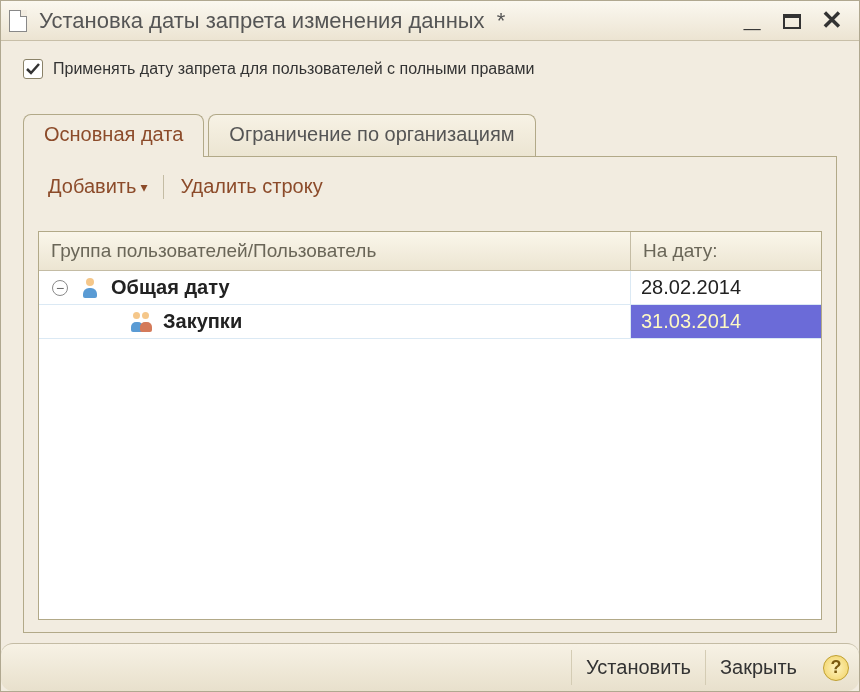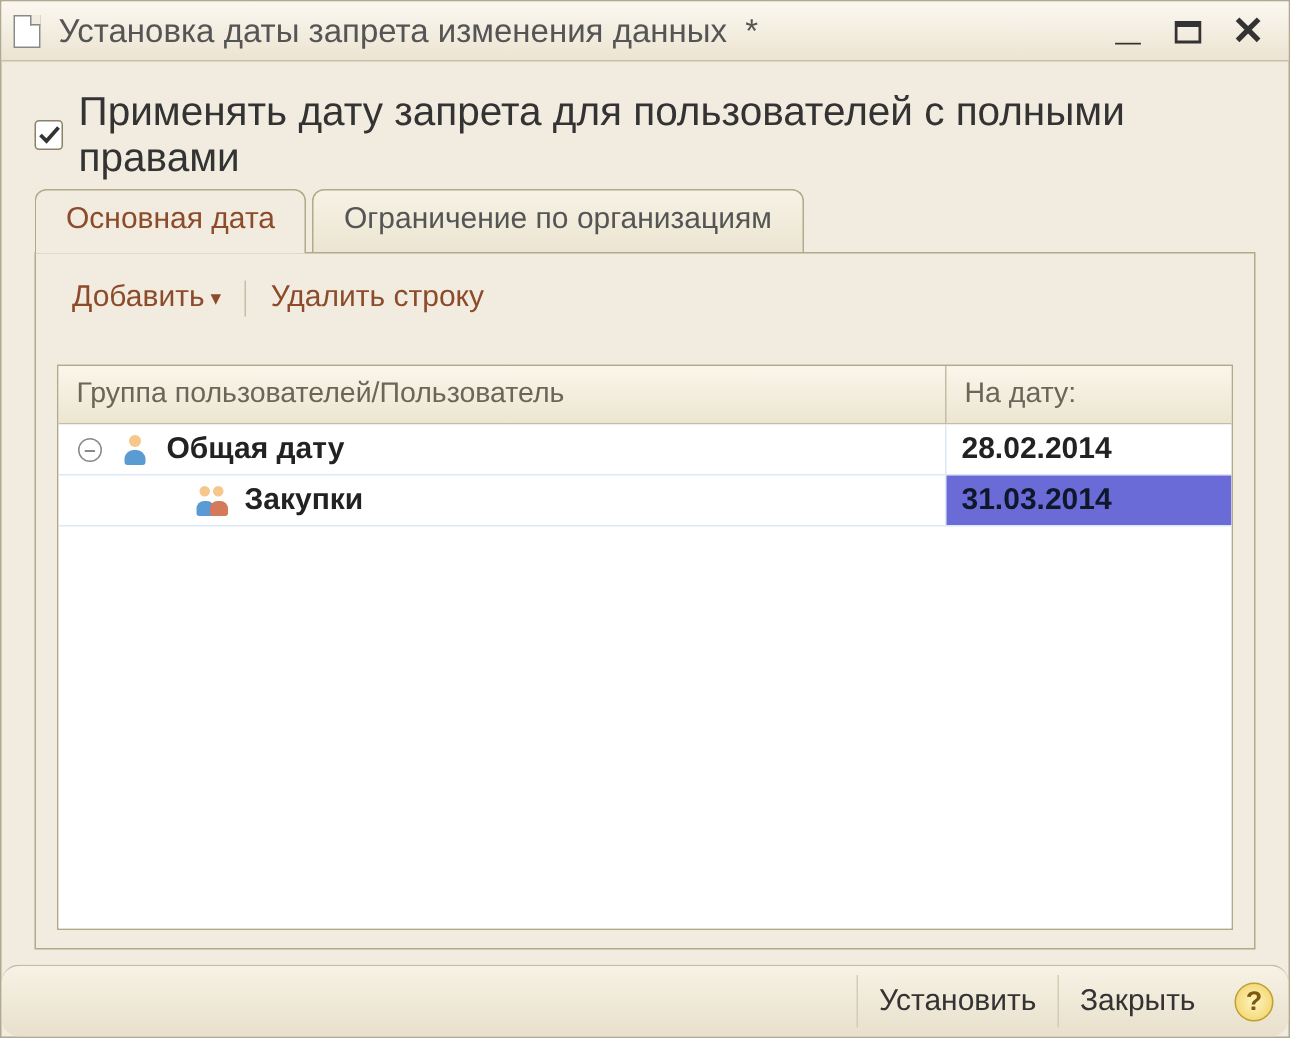--- a/index.html
+++ b/index.html
@@ -56,22 +56,22 @@
   .content {
     flex: 1;
     padding: 18px 22px 10px 22px;
     display: flex;
     flex-direction: column;
   }
   .checkbox-row {
     display: flex;
     align-items: center;
     color: #333;
-    font-size: 27px;
-    margin-bottom: 4px;
+    font-size: 16px;
+    margin-bottom: 34px;
   }
   .checkbox {
     width: 20px; height: 20px;
     border: 1px solid #8a8268;
     background: #fff;
     border-radius: 3px;
     margin-right: 10px;
     display: flex; align-items: center; justify-content: center;
     cursor: pointer;
   }
@@ -160,24 +160,24 @@
     height: 34px;
     align-items: stretch;
   }
   .grid-row .cell {
     display: flex;
     align-items: center;
     font-size: 20px;
     color: #222;
   }
   .cell1 { flex: 1; border-right: 1px solid #dbe9f4; padding-left: 12px; }
-  .cell2 { width: 190px; padding-left: 10px; font-weight: bold; }
+  .cell2 { width: 190px; padding-left: 10px; }
   .cell2.selected {
     background: #6b6bd8;
-    color: #0f172a;
+    color: #fef9c3;
   }
   .tree-toggle {
     width: 16px; height: 16px;
     border: 1px solid #8a8a8a;
     border-radius: 50%;
     display: flex; align-items: center; justify-content: center;
     font-size: 14px; line-height: 1;
     margin-right: 12px;
     cursor: pointer;
     color: #666;

